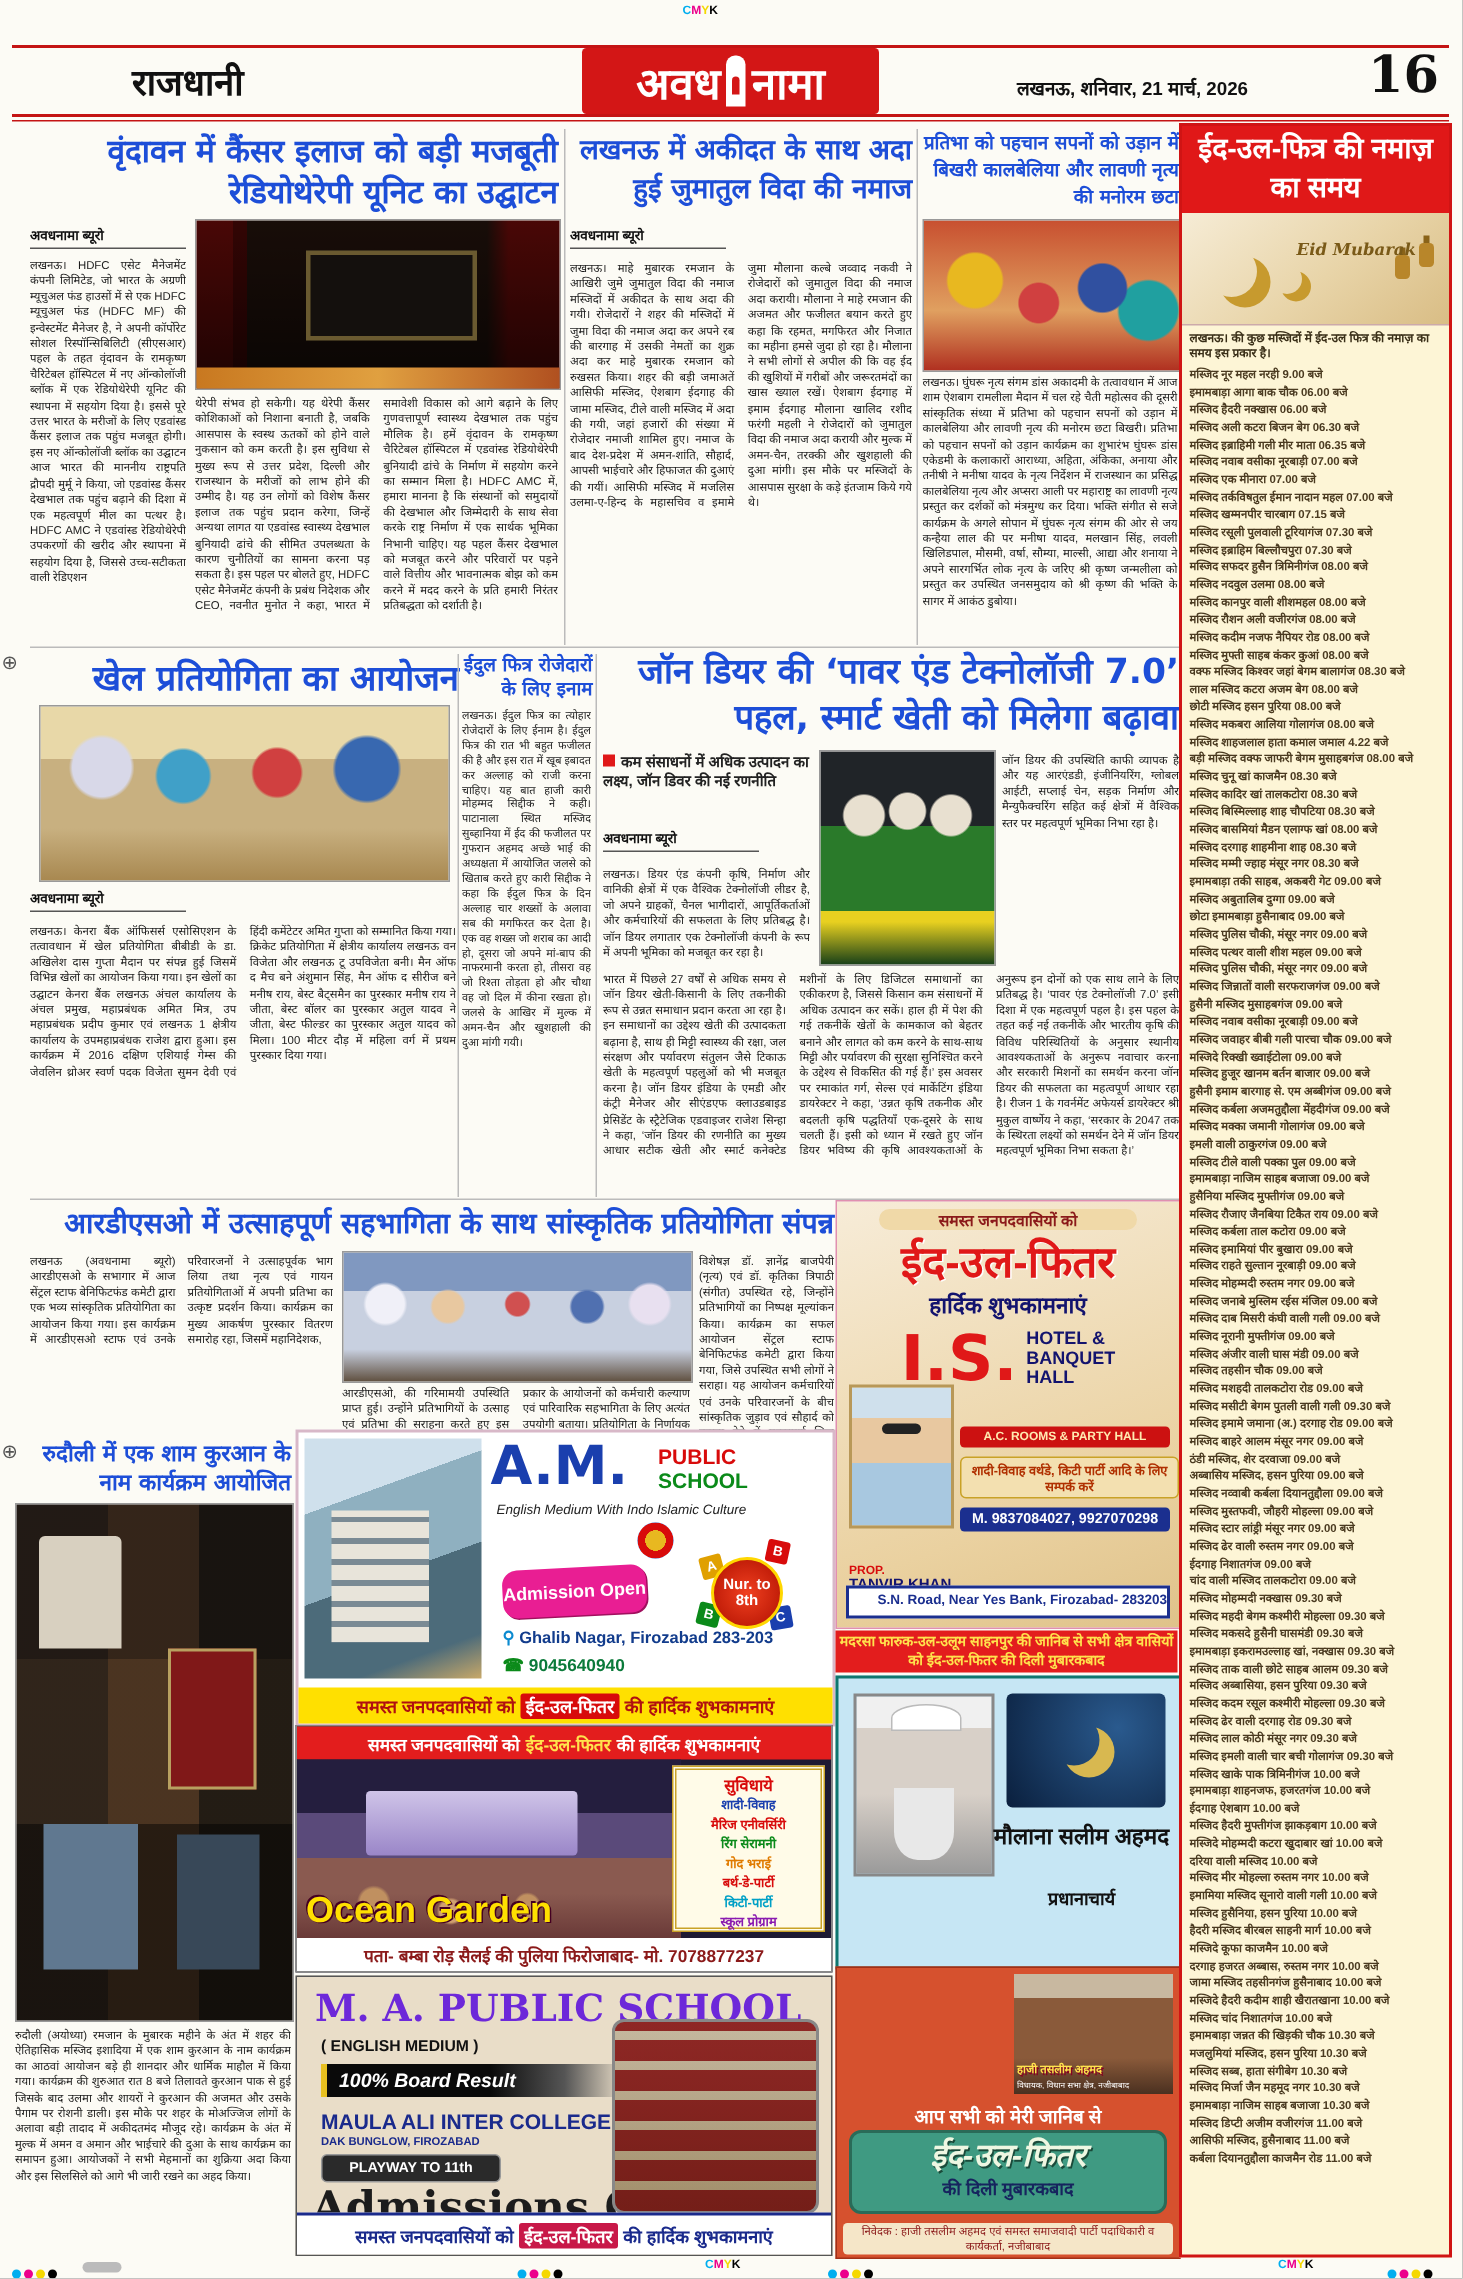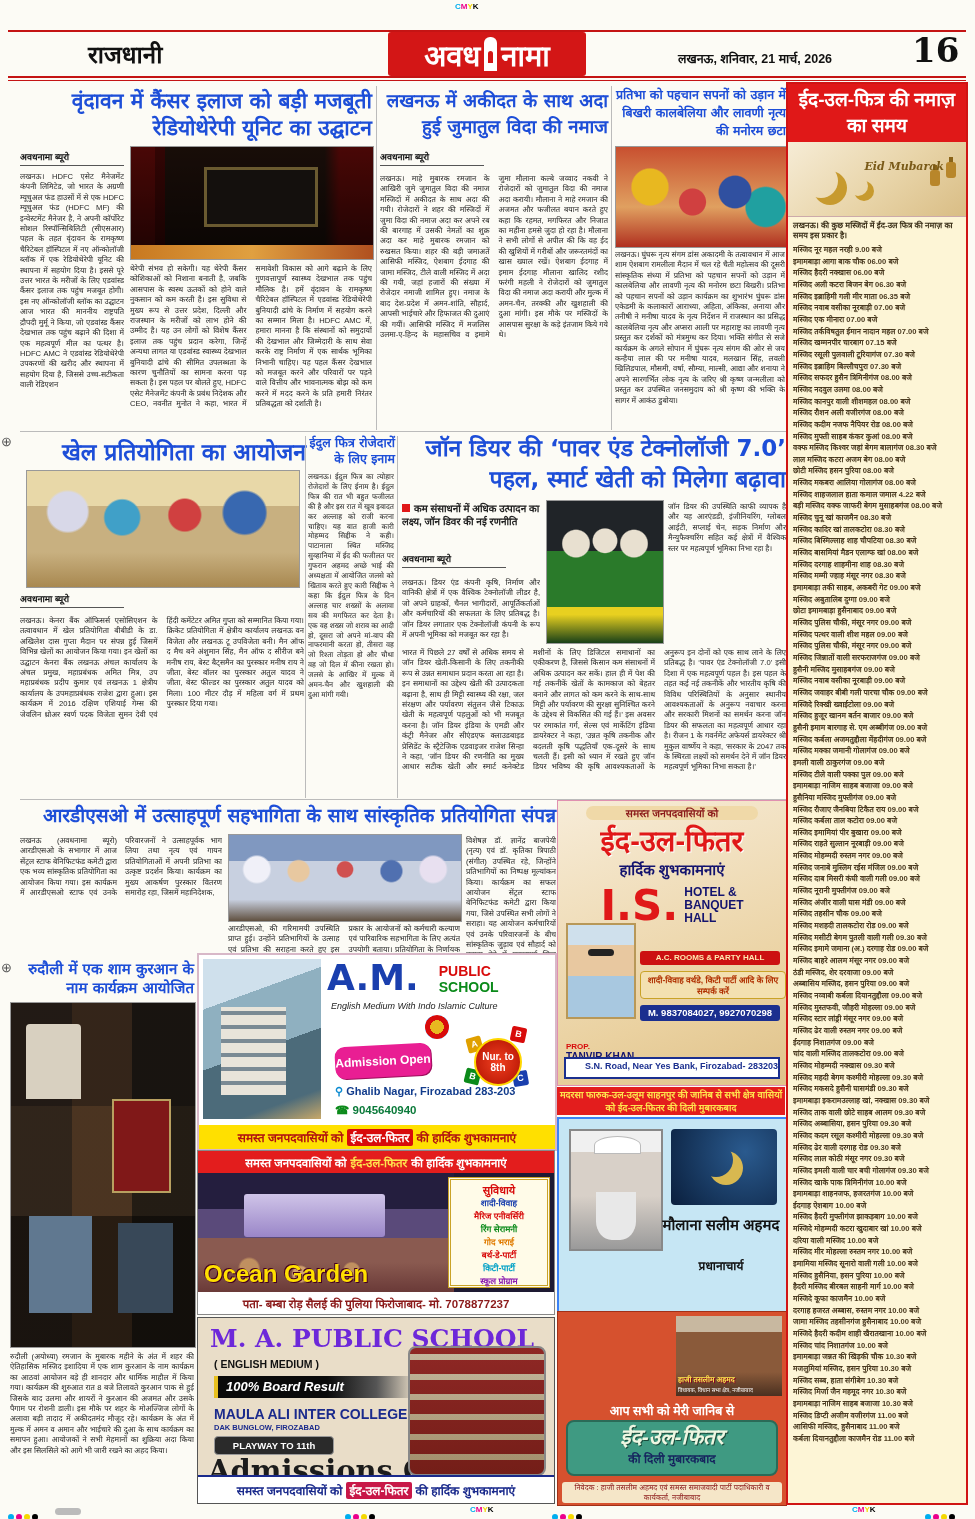--- a/index.html
+++ b/index.html
@@ -262,21 +262,21 @@
       <div style="font-size:10px;font-weight:bold;color:#13136e;">TANVIR KHAN</div>
     </div>
     <div style="position:absolute;left:82px;top:150px;width:140px;height:14px;background:#cc1111;color:#ffe9b0;font-weight:bold;font-size:8px;text-align:center;line-height:14px;border-radius:3px;">A.C. ROOMS &amp; PARTY HALL</div>
     <div style="position:absolute;left:82px;top:170px;width:140px;background:#f3e0b0;border:1px solid #c9a227;border-radius:4px;color:#b03000;font-weight:bold;font-size:8.5px;text-align:center;padding:2px;">शादी-विवाह वर्थडे, किटी पार्टी आदि के लिए सम्पर्क करें</div>
     <div style="position:absolute;left:82px;top:204px;width:140px;height:16px;background:#1b2f8f;color:#fff;font-weight:bold;font-size:9.5px;text-align:center;line-height:16px;border-radius:3px;">M. 9837084027, 9927070298</div>
     <div style="position:absolute;left:6px;bottom:6px;right:6px;height:18px;background:#fff;border:2px solid #1b2f8f;color:#1b2f8f;font-weight:bold;font-size:9px;text-align:right;line-height:15px;">S.N. Road, Near Yes Bank, Firozabad- 283203</div>
   </div>
 
   <div class="abs" style="left:557px;top:1087px;width:228px;height:28px;background:#e31d1d;color:#ffe34d;font-weight:bold;font-size:9.5px;line-height:13px;text-align:center;padding:1px 2px;box-sizing:border-box;">मदरसा फारुक-उल-उलूम साहनपुर की जानिब से सभी क्षेत्र वासियों को ईद-उल-फितर की दिली मुबारकबाद</div>
 
-  <div class="abs" style="left:557px;top:1117px;width:228px;height:192px;background:#c6e6f4;border:2px solid #3b82f6;padding-left:36px;">
+  <div class="abs" style="left:557px;top:1117px;width:228px;height:192px;background:#c6e6f4;border:2px solid #0f766e;padding-left:36px;">
     <div style="position:absolute;left:10px;top:10px;width:90px;height:118px;border:2px solid #888;background:linear-gradient(#f0f0f0 0 18%,#d8d0c8 18% 55%,#9a9a9a);">
       <div style="position:absolute;left:25%;top:4%;width:50%;height:14%;background:#fff;border-radius:50% 50% 0 0;border:1px solid #bbb;"></div>
       <div style="position:absolute;left:28%;top:52%;width:44%;height:40%;background:#e8e8e8;border-radius:0 0 40% 40%;"></div>
     </div>
     <div style="position:absolute;left:112px;top:10px;width:106px;height:76px;border-radius:4px;background:radial-gradient(circle at 70% 30%,#2a5a8e,#0a1f3d);">
       <div class="cres" style="left:28px;top:14px;box-shadow:10px 8px 0 0 #d8b850;"></div>
     </div>
     <div style="position:absolute;left:100px;top:96px;width:124px;text-align:center;font-size:15px;line-height:20px;font-weight:bold;color:#111;">मौलाना सलीम अहमद</div>
     <div style="position:absolute;left:100px;top:138px;width:124px;text-align:center;font-size:12px;font-weight:bold;color:#111;">प्रधानाचार्य</div>
   </div>

